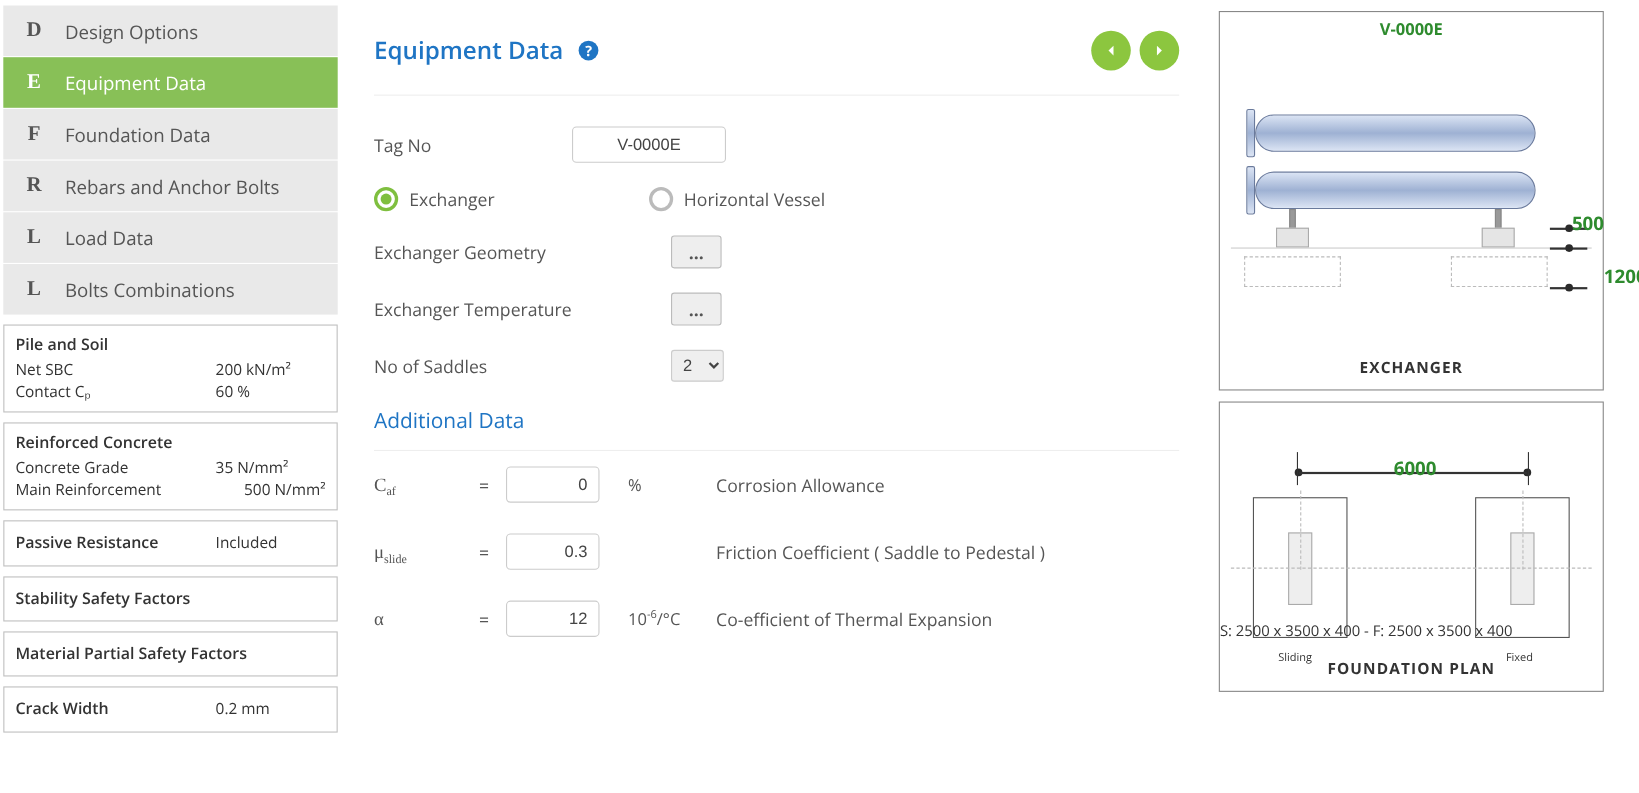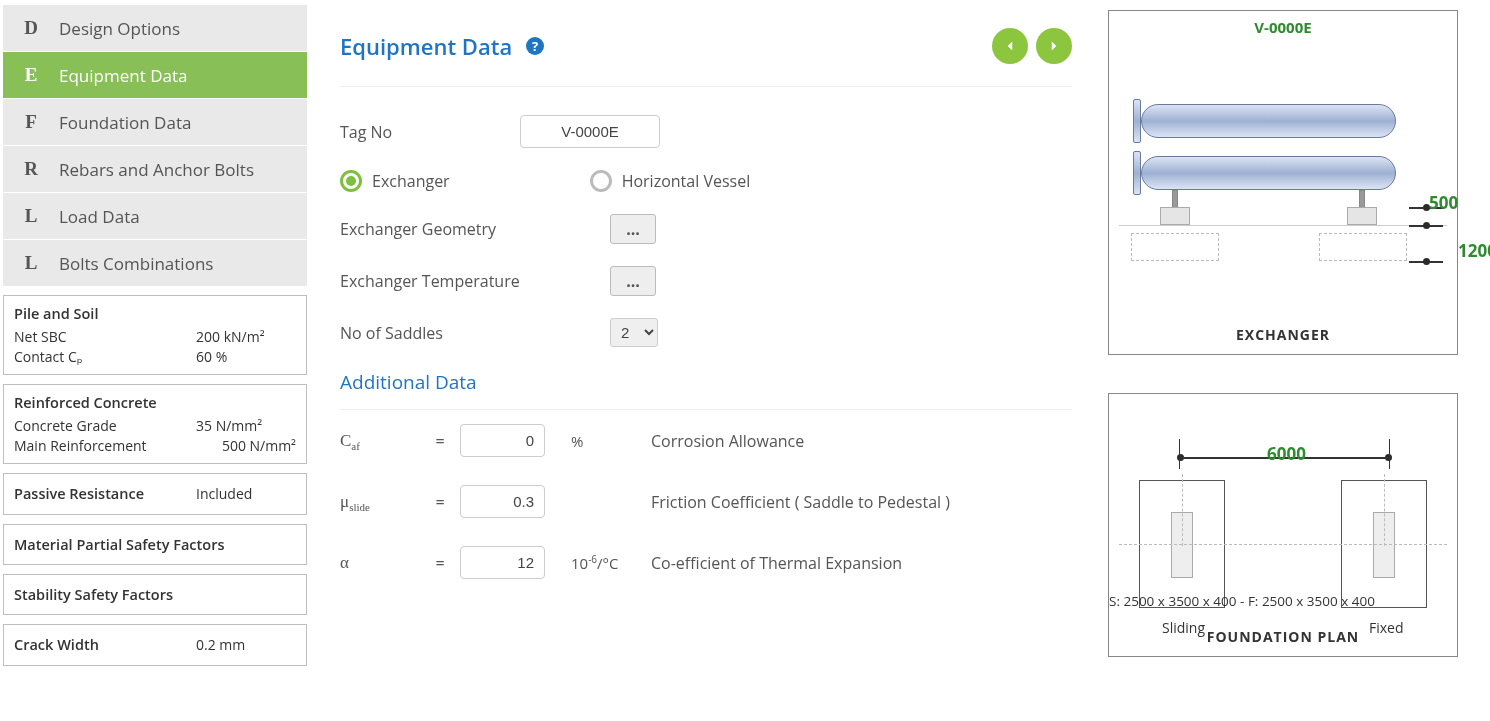--- a/index.html
+++ b/index.html
@@ -159,32 +159,32 @@
     width: 362px;
     padding: 10px 6px 0 6px;
     display:flex; flex-direction:column; gap:10px;
   }
   .diag-box {
     border:1px solid #888;
     position:relative;
     background:#fff;
   }
   .diag1 { height: 345px; }
-  .diag2 { height: 264px; margin-top: 28px; }
+  .diag2 { height: 264px; }
   .diag-tag {
     position:absolute; top:6px; left:0; right:0;
     text-align:center; color:#2e8b2e; font-weight:700; font-size:15px;
   }
   .diag-caption {
     position:absolute; bottom:10px; left:0; right:0;
     text-align:center; font-weight:700; font-size:14px; color:#333;
     letter-spacing:1px;
   }
   .diag2 .sub { position:absolute; bottom:46px; left:0; right:0; text-align:left; font-size:13.5px; color:#333;}
-  .small-label { position:absolute; font-size:14px; color:#333;}
+  .small-label { position:absolute; font-size:10px; color:#333;}
   
   .pipe {
     position:absolute; width:255px; height:34px;
     border:1.5px solid #6a7a9c;
     border-radius:17px;
     background: linear-gradient(#dbe4f4, #9eb1d3 50%, #dbe4f4);
   }
   .flange {
     position:absolute; width:8px; height:44px;
     border:1.5px solid #6a7a9c;
@@ -274,25 +274,25 @@
   </div>
 
   <div class="info-card single">
     <div class="info-row">
       <span class="title" style="margin:0">Passive Resistance</span>
       <span class="val" style="min-width:100px;text-align:left">Included</span>
     </div>
   </div>
 
   <div class="info-card single">
+    <div class="title" style="margin:0">Stability Safety Factors</div>
+  </div>
+
+  <div class="info-card single">
     <div class="title" style="margin:0">Material Partial Safety Factors</div>
-  </div>
-
-  <div class="info-card single">
-    <div class="title" style="margin:0">Stability Safety Factors</div>
   </div>
 
   <div class="info-card single">
     <div class="info-row">
       <span class="title" style="margin:0">Crack Width</span>
       <span class="val" style="min-width:100px;text-align:left">0.2 mm</span>
     </div>
   </div>
 </div>
 

